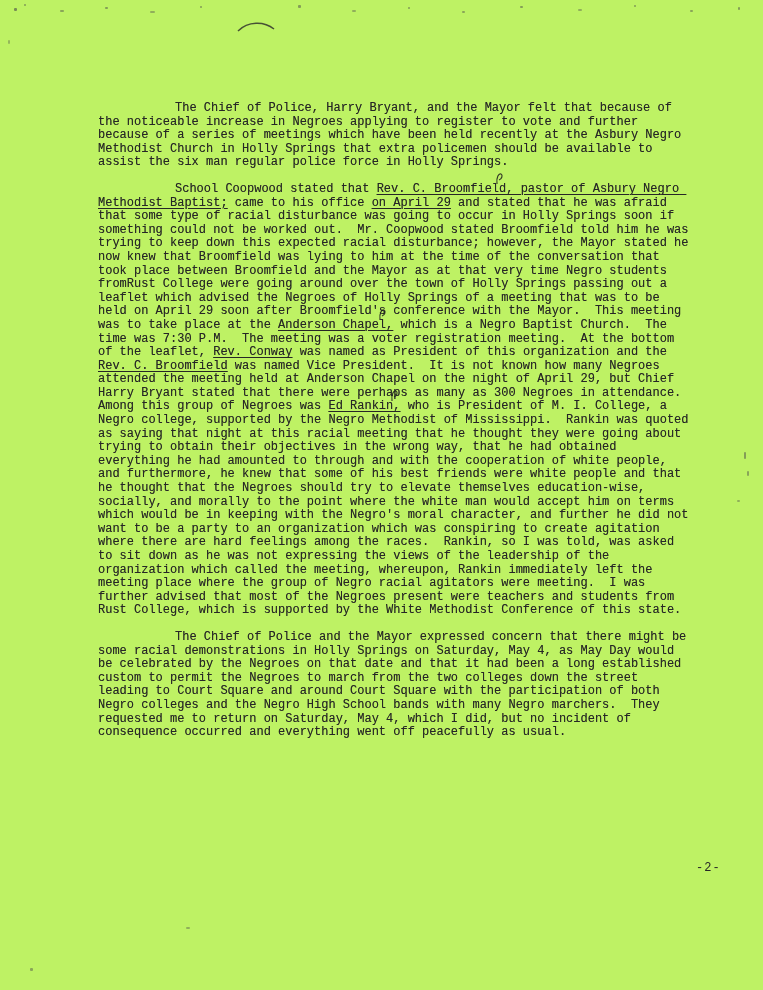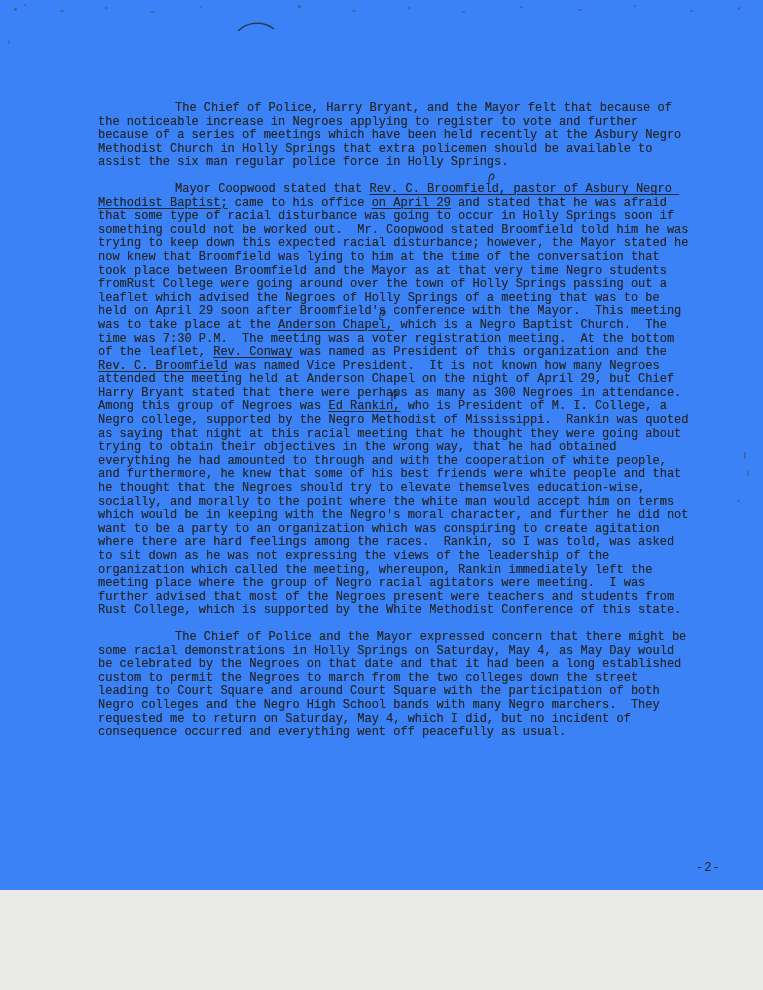--- a/index.html
+++ b/index.html
@@ -1,19 +1,19 @@
 <!DOCTYPE html>
 <html><head>
 <meta charset="utf-8">
 <style>
   * { margin:0; padding:0; box-sizing:border-box; }
   html,body { width:763px; height:990px; background:#e9e9e7; }
   .page {
-    position:relative; width:763px; height:890px;
-    background:#3b82f6; overflow:hidden;
+    position:relative; width:763px; height:990px;
+    background:#bef264; overflow:hidden;
     font-family:"Liberation Mono","DejaVu Sans Mono",monospace;
     color:#262626;
   }
   .textblock {
     position:absolute; left:98px; top:102px; width:597px;
     font-size:12px; line-height:13.6px;
     text-shadow:0 0 .5px rgba(25,25,25,.45);
   }
   .para { white-space:pre-wrap; text-indent:77px; margin:0 0 13px 0; }
   .u { text-decoration:underline; text-underline-offset:2px; text-decoration-thickness:1px; }
@@ -54,21 +54,21 @@
   <div class="speck" style="left:8px;top:40px;width:2px;height:4px;opacity:.35"></div>
 
   <svg class="pen-arc" width="40" height="14" viewBox="0 0 40 14">
       <path d="M2,11 C12,1 28,1 38,9"></path>
     </svg>
 
   <div class="textblock">
 
     <p class="para"><span>The Chief of Police, Harry Bryant, and the Mayor felt that because of the noticeable increase in Negroes applying to register to vote and further because of a series of meetings which have been held recently at the Asbury Negro Methodist Church in Holly Springs that extra policemen should be available to assist the six man regular police force in Holly Springs.</span></p>
 
-    <p class="para"><span>Mayor Coopwood stated that </span><span class="marked"><span class="u">Rev. C. Broomfield, pastor of Asbury Negro Methodist Baptist;</span><svg class="pen-mark" style="left:118px" width="12" height="14" viewBox="0 0 12 14">
+    <p class="para"><span>School Coopwood stated that </span><span class="marked"><span class="u">Rev. C. Broomfield, pastor of Asbury Negro Methodist Baptist;</span><svg class="pen-mark" style="left:118px" width="12" height="14" viewBox="0 0 12 14">
             <path d="M2,12 C1,5 4,1 6,2 C8,3 7,7 4,8"></path>
           </svg></span><span> came to his office </span><span class="u">on April 29</span><span> and stated that he was afraid that some type of racial disturbance was going to occur in Holly Springs soon if something could not be worked out.  Mr. Coopwood stated Broomfield told him he was trying to keep down this expected racial disturbance; however, the Mayor stated he now knew that Broomfield was lying to him at the time of the conversation that took place between Broomfield and the Mayor as at that very time Negro students fromRust College were going around over the town of Holly Springs passing out a leaflet which advised the Negroes of Holly Springs of a meeting that was to be held on April 29 soon after Broomfield's conference with the Mayor.  This meeting was to take place at the </span><span class="marked"><span class="u">Anderson Chapel,</span><svg class="pen-mark" style="left:100px" width="12" height="14" viewBox="0 0 12 14">
             <path d="M2,12 C1,5 4,1 6,2 C8,3 7,7 4,8"></path>
           </svg></span><span> which is a Negro Baptist Church.  The time was 7:30 P.M.  The meeting was a voter registration meeting.  At the bottom of the leaflet, </span><span class="u">Rev. Conway</span><span> was named as President of this organization and the </span><span class="u">Rev. C. Broomfield</span><span> was named Vice President.  It is not known how many Negroes attended the meeting held at Anderson Chapel on the night of April 29, but Chief Harry Bryant stated that there were perhaps as many as 300 Negroes in attendance.  Among this group of Negroes was </span><span class="marked"><span class="u">Ed Rankin,</span><svg class="pen-mark" style="left:62px" width="12" height="14" viewBox="0 0 12 14">
             <path d="M2,12 C1,5 4,1 6,2 C8,3 7,7 4,8"></path>
           </svg></span><span> who is President of M. I. College, a Negro college, supported by the Negro Methodist of Mississippi.  Rankin was quoted as saying that night at this racial meeting that he thought they were going about trying to obtain their objectives in the wrong way, that he had obtained everything he had amounted to through and with the cooperation of white people, and furthermore, he knew that some of his best friends were white people and that he thought that the Negroes should try to elevate themselves education-wise, socially, and morally to the point where the white man would accept him on terms which would be in keeping with the Negro's moral character, and further he did not want to be a party to an organization which was conspiring to create agitation where there are hard feelings among the races.  Rankin, so I was told, was asked to sit down as he was not expressing the views of the leadership of the organization which called the meeting, whereupon, Rankin immediately left the meeting place where the group of Negro racial agitators were meeting.  I was further advised that most of the Negroes present were teachers and students from Rust College, which is supported by the White Methodist Conference of this state.</span></p>
 
     <p class="para"><span>The Chief of Police and the Mayor expressed concern that there might be some racial demonstrations in Holly Springs on Saturday, May 4, as May Day would be celebrated by the Negroes on that date and that it had been a long established custom to permit the Negroes to march from the two colleges down the street leading to Court Square and around Court Square with the participation of both Negro colleges and the Negro High School bands with many Negro marchers.  They requested me to return on Saturday, May 4, which I did, but no incident of consequence occurred and everything went off peacefully as usual.</span></p>
 
   </div>

